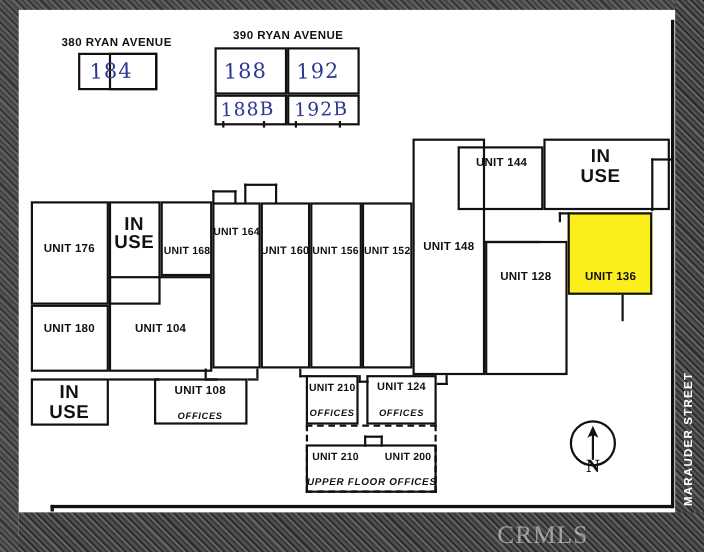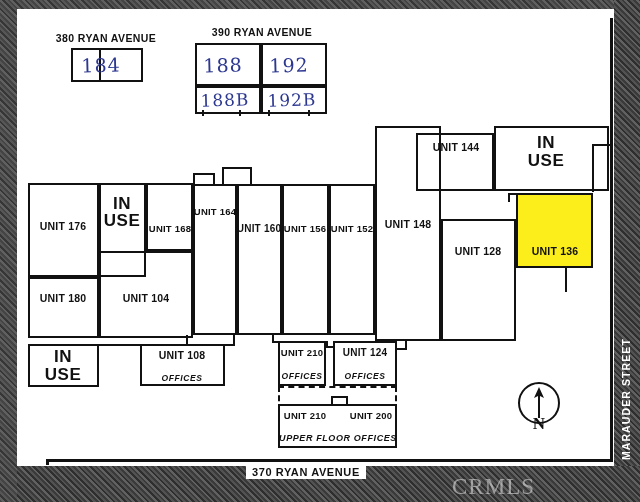--- a/index.html
+++ b/index.html
@@ -282,21 +282,20 @@
   <div class="lbl u" style="left:305px;top:416px;font-size:9.5px;">UNIT 210</div>
   <div class="lbl u" style="left:371px;top:416px;font-size:9.5px;">UNIT 200</div>
   <div class="lbl sub" style="left:338px;top:439px;font-size:9px;">UPPER FLOOR OFFICES</div>
 
   <div class="compass"></div>
   <svg style="position:absolute;left:530px;top:386px;width:18px;height:34px;" viewBox="0 0 18 34">
     <polygon points="9,1 14,12 10,10 10,32 8,32 8,10 4,12" fill="#111"></polygon>
   </svg>
   <div class="compass-n">N</div>
 
-  <div class="street-horiz" style="left:246px;top:465px;">370 RYAN AVENUE</div>
   <div class="street-vert" style="left:620px;top:338px;">MARAUDER STREET</div>
 
   <div class="line" style="left:610px;top:18px;width:3px;height:444px;background:#111;"></div>
   <div class="line" style="left:46px;top:459px;width:566px;height:3px;background:#111;"></div>
   <div class="line" style="left:46px;top:459px;width:3px;height:6px;background:#111;"></div>
 
   <div class="watermark">CRMLS</div>
 
 </div>
 

